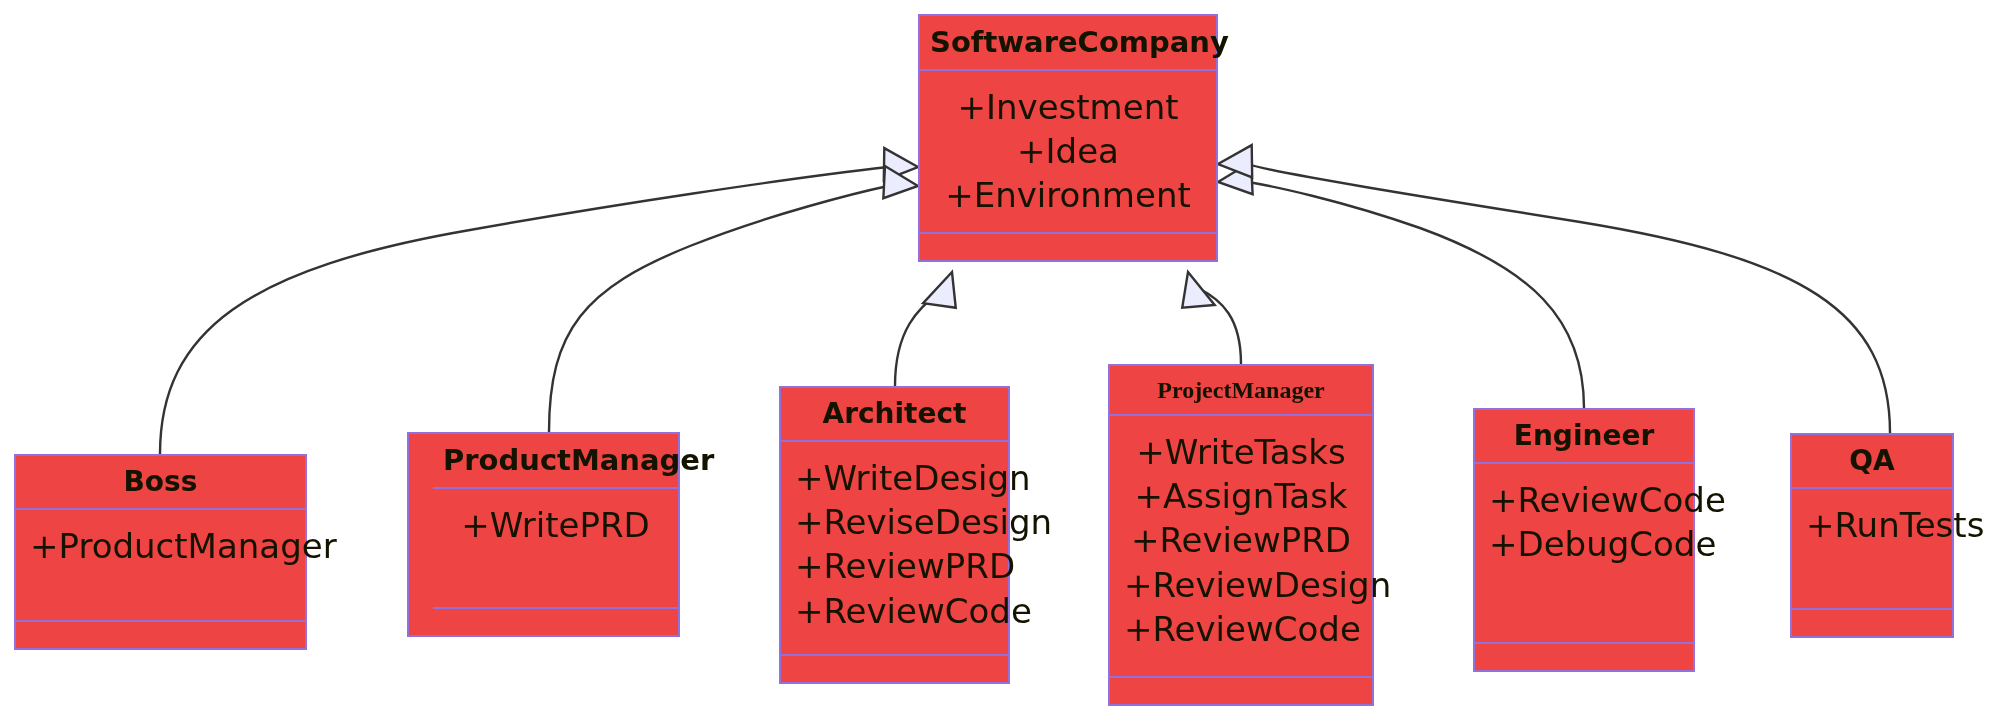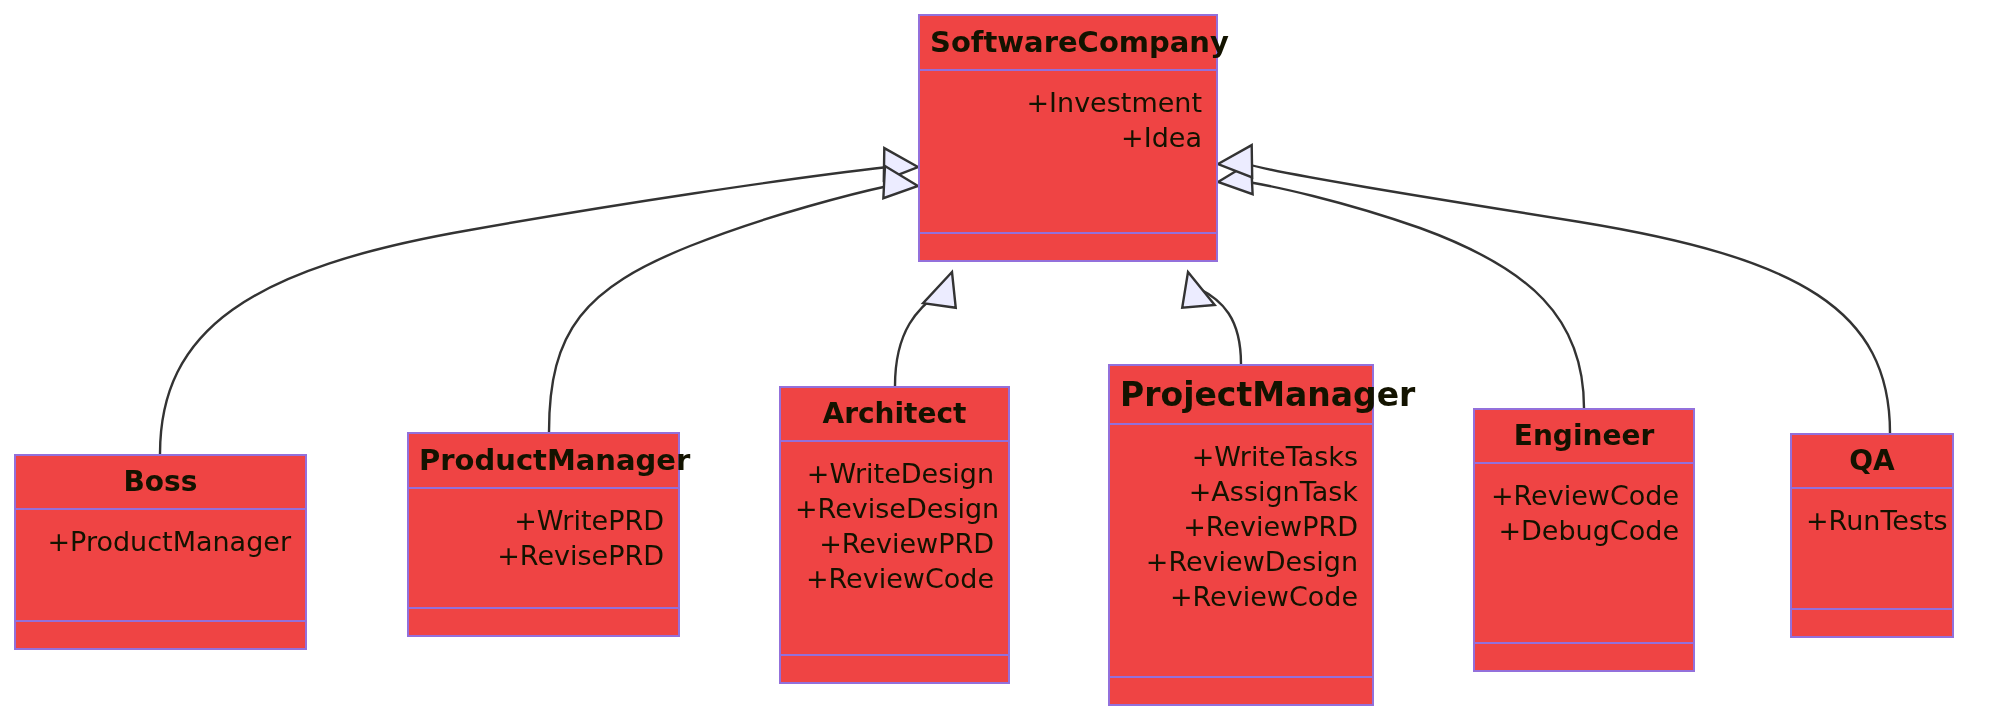--- a/index.html
+++ b/index.html
@@ -49,43 +49,43 @@
   .uml-attrs {
     box-sizing: border-box;
     flex: 1 1 auto;
     padding: 14px 14px 14px 14px;
     border-bottom: 2px solid #9370DB;
     display: flex;
     flex-direction: column;
     justify-content: flex-start;
   }
   .uml-attr {
-    font-size: 27px;
+    font-size: 34px;
     color: #131300;
     line-height: 1.30;
     white-space: nowrap;
-    text-align: right;
+    text-align: center;
   }
   .uml-methods {
     box-sizing: border-box;
     height: 26px;
     flex: 0 0 26px;
   }
 
   
   #cls-softwarecompany { left: 918px;  top: 14px;  width: 300px; height: 248px; }
   #cls-boss            { left: 14px;   top: 454px; width: 293px; height: 196px; }
-  #cls-productmanager  { left: 407px;  top: 432px; width: 273px; height: 205px; }
+  #cls-productmanager  { left: 407px;  top: 432px; width: 273px; height: 205px; padding-left: 24px; }
   #cls-architect       { left: 779px;  top: 386px; width: 231px; height: 298px; }
   #cls-projectmanager  { left: 1108px; top: 364px; width: 266px; height: 342px; }
   #cls-engineer        { left: 1473px; top: 408px; width: 222px; height: 264px; }
   #cls-qa              { left: 1790px; top: 433px; width: 164px; height: 205px; }
 
   #cls-softwarecompany .uml-title { font-size: 29px; }
-  #cls-projectmanager .uml-title  { font-size: 33px; }
+  #cls-projectmanager .uml-title  { font-size: 24px; font-family: Liberation Serif, serif; }
   #cls-productmanager .uml-title  { font-size: 29px; }
 </style>
 </head>
 <body>
 
 <div id="diagram-canvas">
 
   <svg id="edge-layer" viewBox="0 0 2003 722" width="2003" height="722" xmlns="http://www.w3.org/2000/svg">
 
     <g>
@@ -117,37 +117,37 @@
       <path d="M 1890 433 C 1890 310 1800 258 1580 222 C 1430 198 1268 172 1248 164" fill="none" stroke="#333333" stroke-width="2.4"></path>
       <path d="M 1248 164 L 1284 150 L 1280 182 Z" fill="#ECECFF" stroke="#333333" stroke-width="2.4" stroke-linejoin="miter" transform="translate(-30,0) rotate(-8 1248 164)"></path>
     </g>
   </svg>
 
   <div class="uml-class" id="cls-softwarecompany">
     <div class="uml-title">SoftwareCompany</div>
     <div class="uml-attrs">
       <div class="uml-attr">+Investment</div>
       <div class="uml-attr">+Idea</div>
+      <div class="uml-attr">+Environment</div>
     </div>
     <div class="uml-methods"></div>
   </div>
 
   <div class="uml-class" id="cls-boss">
     <div class="uml-title">Boss</div>
     <div class="uml-attrs">
       <div class="uml-attr">+ProductManager</div>
     </div>
     <div class="uml-methods"></div>
   </div>
 
   <div class="uml-class" id="cls-productmanager">
     <div class="uml-title">ProductManager</div>
     <div class="uml-attrs">
       <div class="uml-attr">+WritePRD</div>
-      <div class="uml-attr">+RevisePRD</div>
     </div>
     <div class="uml-methods"></div>
   </div>
 
   <div class="uml-class" id="cls-architect">
     <div class="uml-title">Architect</div>
     <div class="uml-attrs">
       <div class="uml-attr">+WriteDesign</div>
       <div class="uml-attr">+ReviseDesign</div>
       <div class="uml-attr">+ReviewPRD</div>

